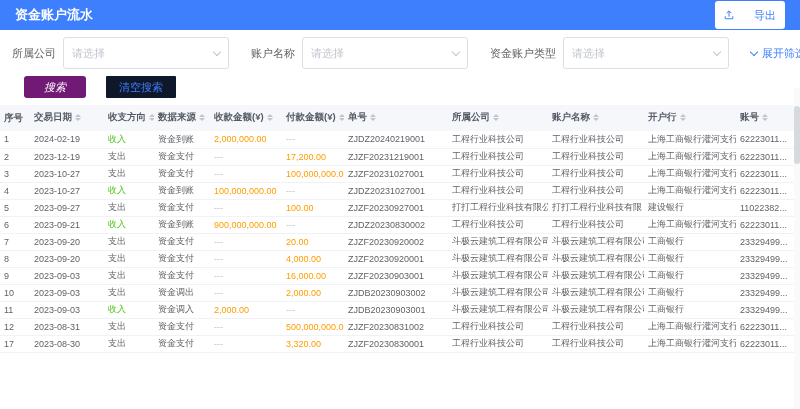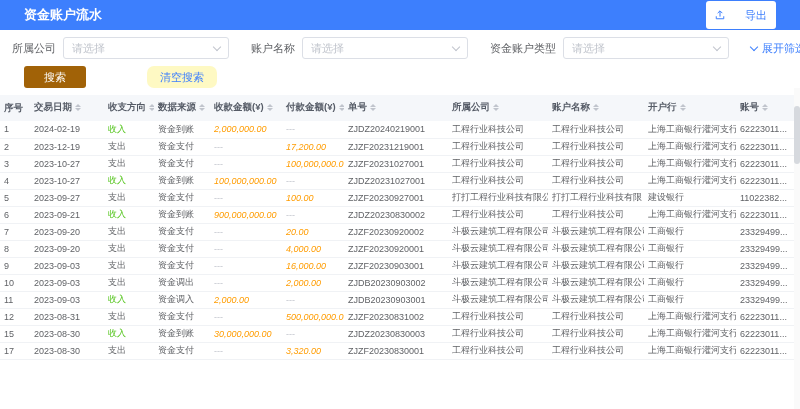--- a/index.html
+++ b/index.html
@@ -1,53 +1,53 @@
 <!DOCTYPE html>
 <html><head>
 <meta charset="utf-8">
 <style>
   * { margin:0; padding:0; box-sizing:border-box; }
   html,body { width:800px; height:409px; overflow:hidden; background:#fff;
     font-family:"Liberation Sans","DejaVu Sans",sans-serif; }
 
   
   .topbar { height:30px; background:#3D7FFD; display:flex; align-items:center;
-    justify-content:space-between; padding:0 24px; }
+    justify-content:space-between; padding:0 15px; }
   .topbar .title { color:#fff; font-size:13px; font-weight:bold; }
   .export-btn { background:#fff; color:#3D7FFD; font-size:11px; height:28px;
     border:none; border-radius:3px; padding:0 9px; display:flex; align-items:center;
     gap:20px; cursor:pointer; }
 
   
   .filter-panel { padding:7px 12px 7px; background:#fff; }
   .filter-row { display:flex; align-items:center; }
   .field { display:flex; align-items:center; margin-right:22px; }
   .field label { font-size:11px; color:#606266; white-space:nowrap; margin-right:7px; }
-  .select { width:166px; height:22px; border:1px solid #DCDFE6; border-radius:3px;
+  .select { width:166px; height:32px; border:1px solid #DCDFE6; border-radius:3px;
     background:#fff; display:flex; align-items:center; justify-content:space-between;
     padding:0 8px; font-size:11px; color:#C0C4CC; cursor:pointer; }
   .chev { width:6px; height:6px; border-right:1px solid #C0C4CC;
     border-bottom:1px solid #C0C4CC; transform:rotate(45deg); margin-top:-3px; }
   .expand { margin-left:auto; color:#3D7FFD; font-size:11px; display:flex;
     align-items:center; gap:5px; cursor:pointer; white-space:nowrap; }
   .expand .chev { border-color:#3D7FFD; }
 
   .btn-row { display:flex; margin-top:7px; padding-left:12px; }
-  .btn-primary { background:#a16207; color:#fff; border:none; border-radius:3px;
-    font-size:11px; height:22px; padding:0 20px; cursor:pointer; }
-  .btn-light { background:#fef9c3; color:#3D7FFD; border:none; border-radius:7px;
-    font-size:11px; height:22px; padding:0 13px; margin-left:61px; cursor:pointer; }
+  .btn-primary { background:#701a75; color:#fff; border:none; border-radius:3px;
+    font-size:11px; height:22px; padding:0 20px; cursor:pointer;font-style:italic; }
+  .btn-light { background:#0f172a; color:#3D7FFD; border:none; border-radius:1px;
+    font-size:11px; height:22px; padding:0 13px; margin-left:20px; cursor:pointer; }
 
   
   table { width:100%; border-collapse:collapse; table-layout:fixed; }
   thead th { background:#F5F7FA; height:26px; font-size:9.5px; font-weight:bold;
     color:#555b66; text-align:left; padding:0 4px; white-space:nowrap; overflow:hidden;margin-top:20px; }
   tbody td { height:17px; font-size:9px; color:#606266; padding:0 4px;
     border-bottom:1px solid #F0F2F5; white-space:nowrap; overflow:hidden; }
-  td.amt  { color:#FF9C00;font-style:italic; }
+  td.amt  { color:#FF9C00; }
   td.dash { color:#C0C4CC; }
   td.green{ color:#52C41A;margin-left:8px; }
 
   .sort { display:inline-flex; flex-direction:column; margin-left:3px;
     vertical-align:middle; }
   .sort i { display:block; width:0; height:0; border:3px solid transparent; }
   .sort .up { border-bottom-color:#C0C4CC; margin-bottom:1px; }
   .sort .dn { border-top-color:#C0C4CC; }
 
   
@@ -312,33 +312,20 @@
         <td>资金支付</td>
         <td class="dash">---</td>
         <td class="amt">500,000,000.00</td>
         <td>ZJZF20230831002</td>
         <td>工程行业科技公司</td>
         <td>工程行业科技公司</td>
         <td>上海工商银行灌河支行</td>
         <td>62223011...</td>
       </tr>
       <tr>
-        <td>15</td>
-        <td>2023-08-30</td>
-        <td class="green">收入</td>
-        <td>资金到账</td>
-        <td class="amt">30,000,000.00</td>
-        <td class="dash">---</td>
-        <td>ZJDZ20230830003</td>
-        <td>工程行业科技公司</td>
-        <td>工程行业科技公司</td>
-        <td>上海工商银行灌河支行</td>
-        <td>62223011...</td>
-      </tr>
-      <tr>
         <td>17</td>
         <td>2023-08-30</td>
         <td>支出</td>
         <td>资金支付</td>
         <td class="dash">---</td>
         <td class="amt">3,320.00</td>
         <td>ZJZF20230830001</td>
         <td>工程行业科技公司</td>
         <td>工程行业科技公司</td>
         <td>上海工商银行灌河支行</td>

